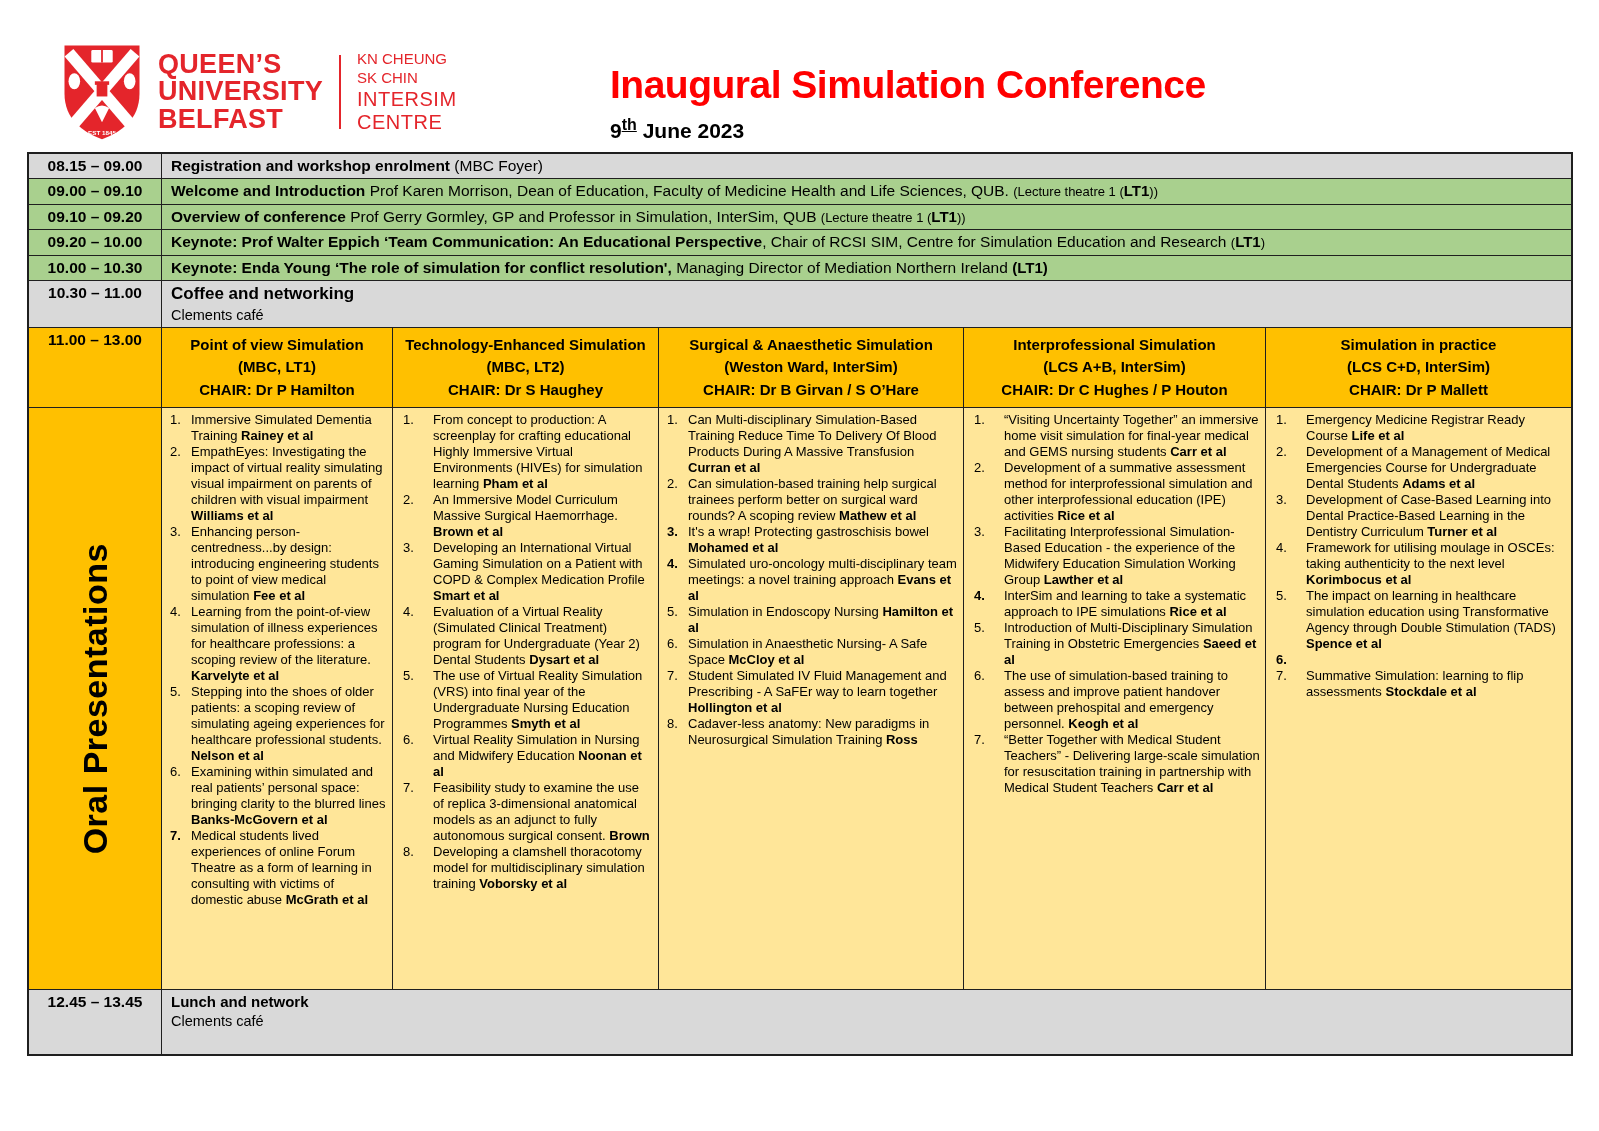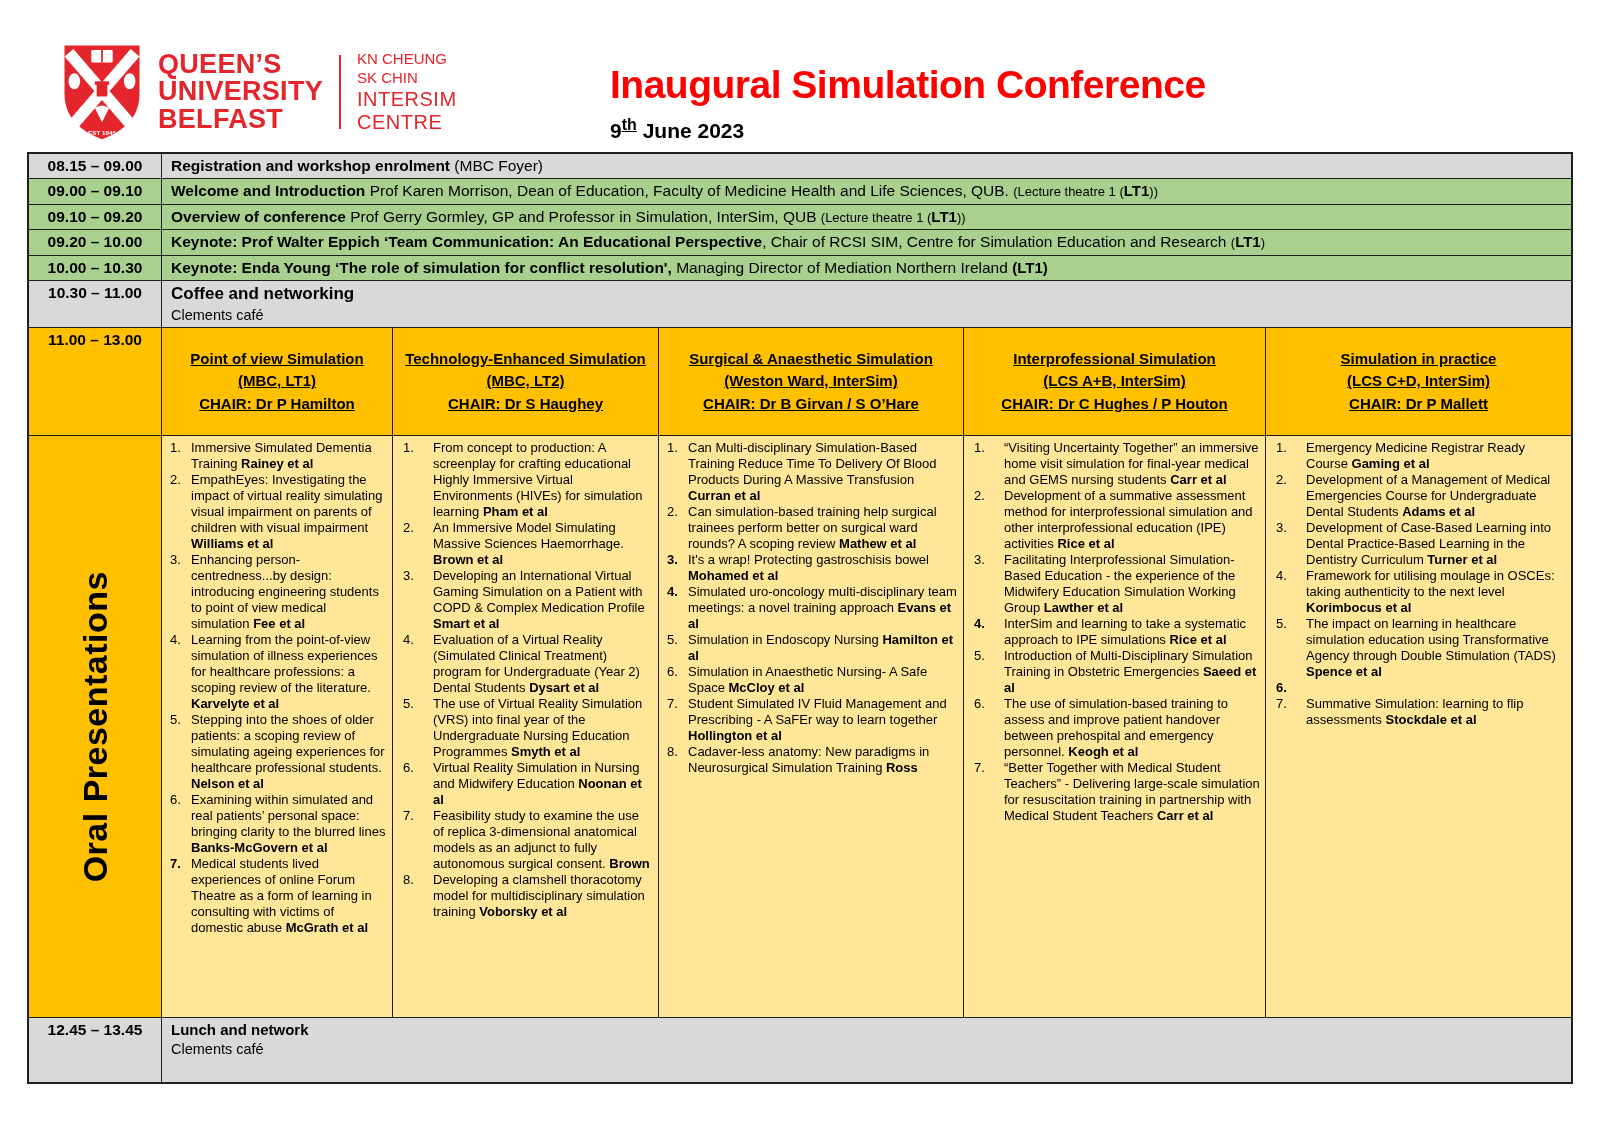--- a/index.html
+++ b/index.html
@@ -39,21 +39,21 @@
   .row.coffee{min-height:43px;}
   .row.coffee .line:first-child{font-size:17px;}
   .row.coffee .line:nth-child(2){font-size:14.5px;}
   .row.lunch{min-height:64px;}
   .row.lunch .content-cell{font-size:15px;}
   .row.lunch .line:nth-child(2){font-size:14.5px;}
 
   
   .header-row{min-height:70px;}
   .header-row .cell{background:#ffc000;}
-  .head-cell{text-align:center;padding:20px 6px;text-decoration:underline;}
+  .head-cell{text-align:center;padding:6px 6px;}
   .hc-title,.hc-loc,.hc-chair{font-weight:bold;font-size:15px;line-height:1.5;}
 
   
   .body-row{min-height:582px;}
   .side-cell{flex:0 0 133px;background:#ffc000;display:flex;align-items:center;justify-content:center;}
   .side-label{writing-mode:vertical-rl;transform:rotate(180deg);font-weight:bold;font-size:34px;letter-spacing:.5px;}
   .body-cell{background:#ffe699;padding:4px 3px 4px 5px;font-size:13px;}
   .item{display:flex;}
   .item .num{flex:0 0 30px;padding-left:5px;line-height:1.23;}
   .body-cell.tight .num{flex-basis:21px;padding-left:3px;}
@@ -206,21 +206,21 @@
             <div class="txt"><span class="seg">Medical students lived experiences of online Forum Theatre as a form of learning in consulting with victims of domestic abuse </span><span class="seg b">McGrath et al</span></div>
           </div>
         </div>
         <div class="cell body-cell w-c2">
           <div class="item">
             <div class="num">1.</div>
             <div class="txt"><span class="seg">From concept to production: A screenplay for crafting educational Highly Immersive Virtual Environments (HIVEs) for simulation learning </span><span class="seg b">Pham et al</span></div>
           </div>
           <div class="item">
             <div class="num">2.</div>
-            <div class="txt"><span class="seg">An Immersive Model Simulating Massive Sciences Haemorrhage. </span><span class="seg b">Brown et al</span></div>
+            <div class="txt"><span class="seg">An Immersive Model Curriculum Massive Surgical Haemorrhage. </span><span class="seg b">Brown et al</span></div>
           </div>
           <div class="item">
             <div class="num">3.</div>
             <div class="txt"><span class="seg">Developing an International Virtual Gaming Simulation on a Patient with COPD &amp; Complex Medication Profile </span><span class="seg b">Smart et al</span></div>
           </div>
           <div class="item">
             <div class="num">4.</div>
             <div class="txt"><span class="seg">Evaluation of a Virtual Reality (Simulated Clinical Treatment) program for Undergraduate (Year 2) Dental Students </span><span class="seg b">Dysart et al</span></div>
           </div>
           <div class="item">
@@ -300,21 +300,21 @@
             <div class="txt"><span class="seg">The use of simulation-based training to assess and improve patient handover between prehospital and emergency personnel. </span><span class="seg b">Keogh et al</span></div>
           </div>
           <div class="item">
             <div class="num">7.</div>
             <div class="txt"><span class="seg">“Better Together with Medical Student Teachers” - Delivering large-scale simulation for resuscitation training in partnership with Medical Student Teachers </span><span class="seg b">Carr et al</span></div>
           </div>
         </div>
         <div class="cell body-cell w-c5">
           <div class="item">
             <div class="num">1.</div>
-            <div class="txt"><span class="seg">Emergency Medicine Registrar Ready Course </span><span class="seg b">Gaming et al</span></div>
+            <div class="txt"><span class="seg">Emergency Medicine Registrar Ready Course </span><span class="seg b">Life et al</span></div>
           </div>
           <div class="item">
             <div class="num">2.</div>
             <div class="txt"><span class="seg">Development of a Management of Medical Emergencies Course for Undergraduate Dental Students </span><span class="seg b">Adams et al</span></div>
           </div>
           <div class="item">
             <div class="num">3.</div>
             <div class="txt"><span class="seg">Development of Case-Based Learning into Dental Practice-Based Learning in the Dentistry Curriculum </span><span class="seg b">Turner et al</span></div>
           </div>
           <div class="item">

